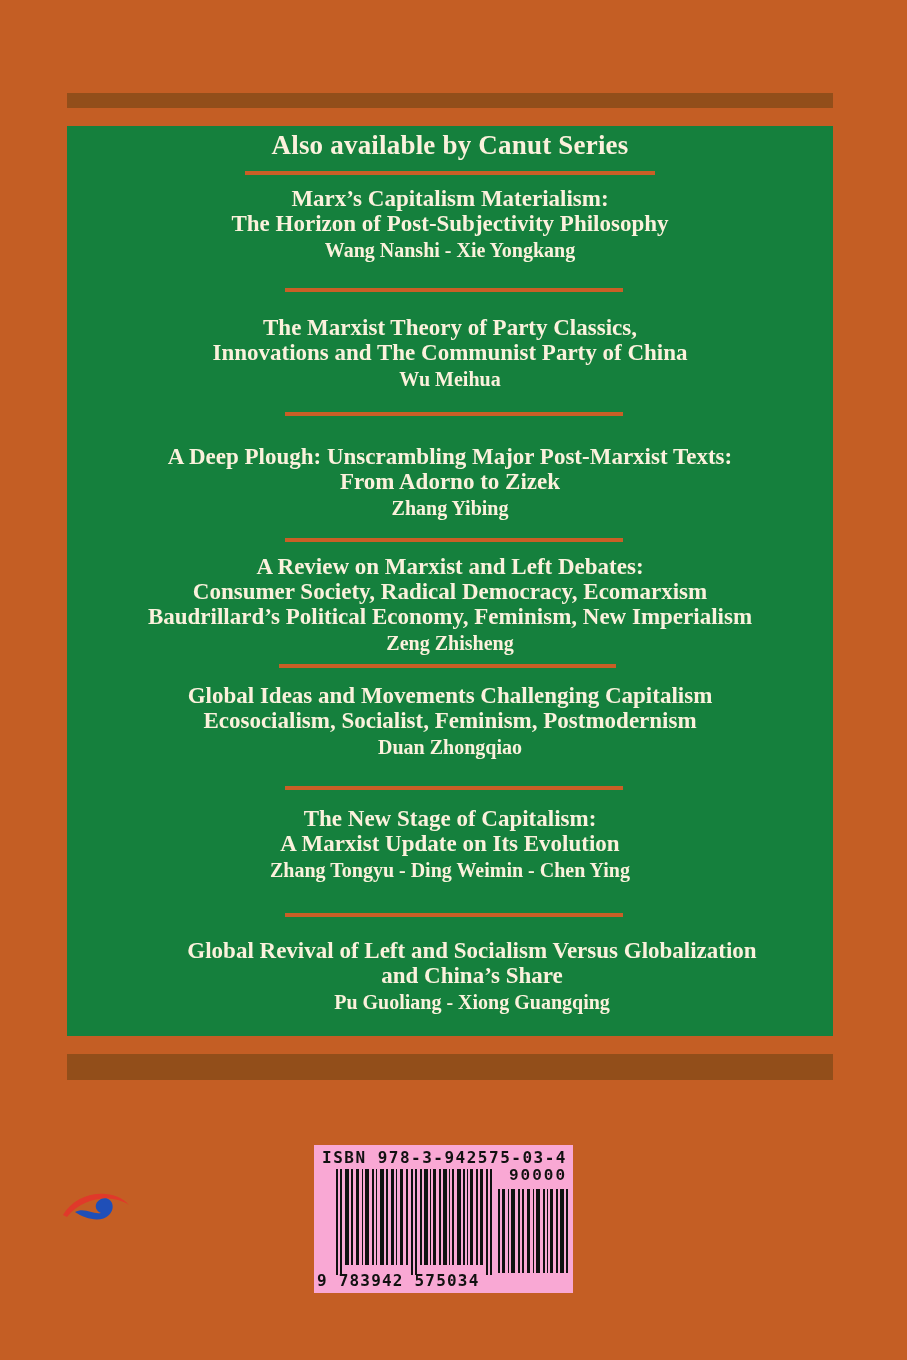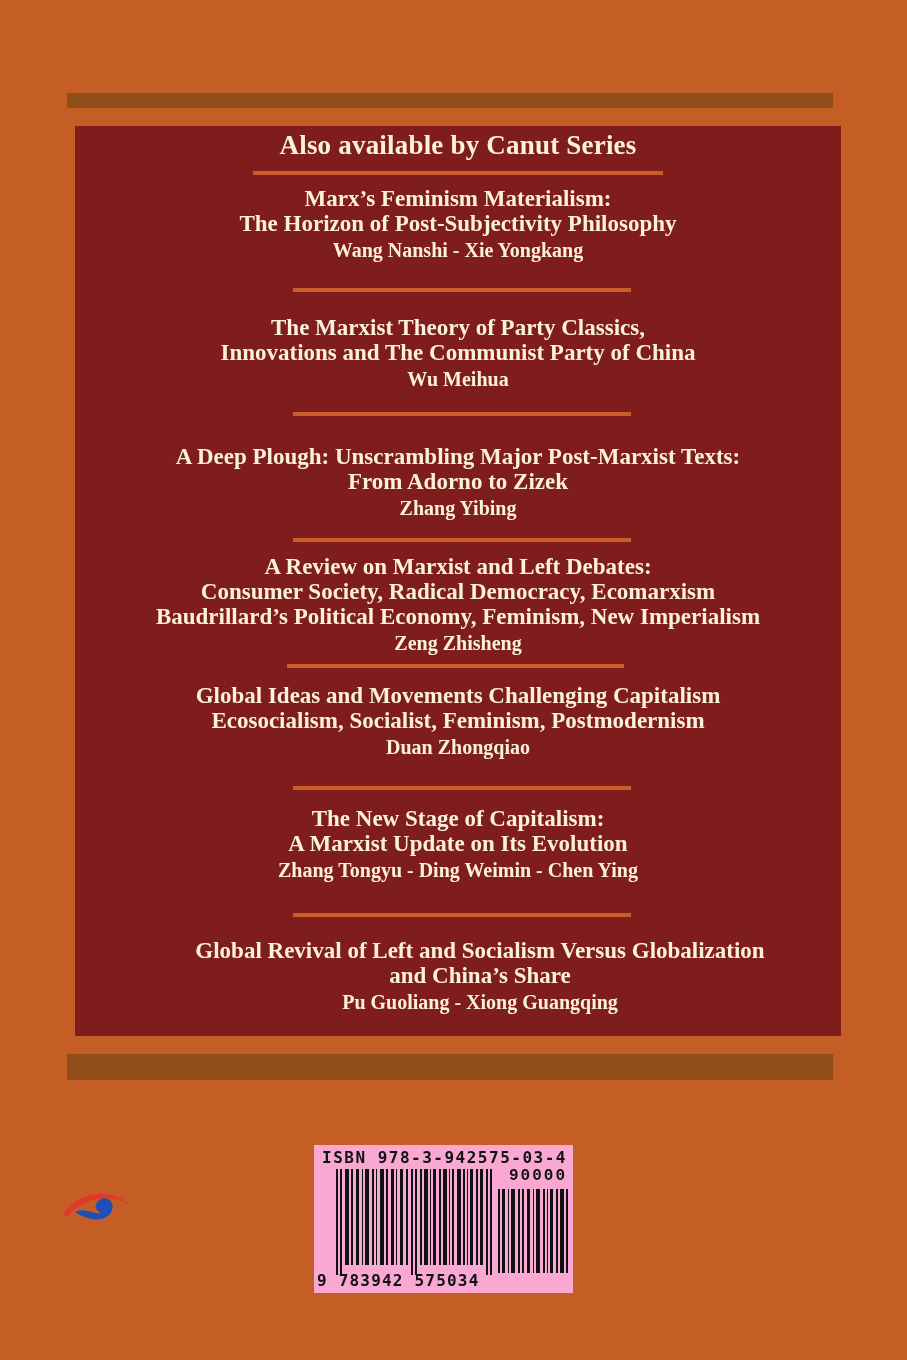--- a/index.html
+++ b/index.html
@@ -9,22 +9,22 @@
     position: relative; overflow: hidden;
     font-family: "Liberation Serif", "DejaVu Serif", serif;
   }
   .bar {
     position: absolute; left: 67px; width: 766px;
     background: #924e1a;
   }
   #top-bar { top: 93px; height: 15px; }
   #bottom-bar { top: 1054px; height: 26px; }
   #main-box {
-    position: absolute; left: 75px; top: 126px; width: 766px; height: 910px;
-    background: #7f1d1d;
+    position: absolute; left: 67px; top: 126px; width: 766px; height: 910px;
+    background: #15803d;
   }
   .heading {
     position: absolute; left: 0; right: 0; top: 4px;
     text-align: center; color: #fbf1dc;
     font-size: 27px; font-weight: bold; letter-spacing: 0.2px;
   }
   .divider {
     position: absolute; height: 4px; background: #c95f26;
   }
   .book {
@@ -64,21 +64,21 @@
 </head>
 <body>
 
 <div id="top-bar" class="bar"></div>
 
 <div id="main-box">
   <div class="heading">Also available by Canut Series</div>
   <div class="divider" style="top:45px; left:178px; width:410px;"></div>
 
   <div class="book" style="top:60px;">
-    <div class="t">Marx’s Feminism Materialism:</div>
+    <div class="t">Marx’s Capitalism Materialism:</div>
     <div class="t">The Horizon of Post-Subjectivity Philosophy</div>
     <div class="a">Wang Nanshi - Xie Yongkang</div>
   </div>
   <div class="divider" style="top:162px; left:218px; width:338px;"></div>
 
   <div class="book" style="top:189px;">
     <div class="t">The Marxist Theory of Party Classics,</div>
     <div class="t">Innovations and The Communist Party of China</div>
     <div class="a">Wu Meihua</div>
   </div>

